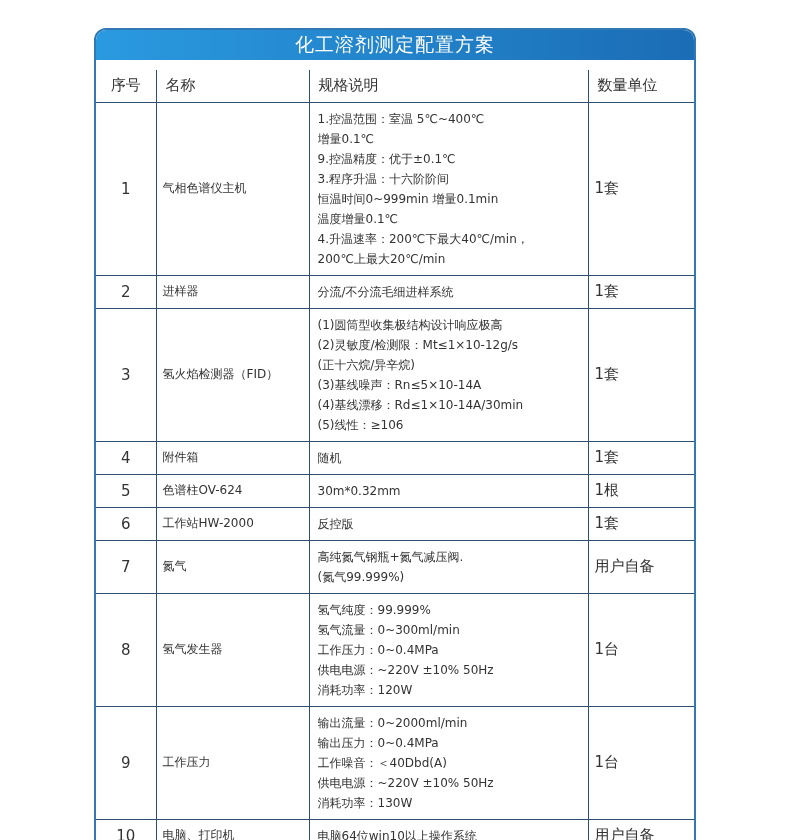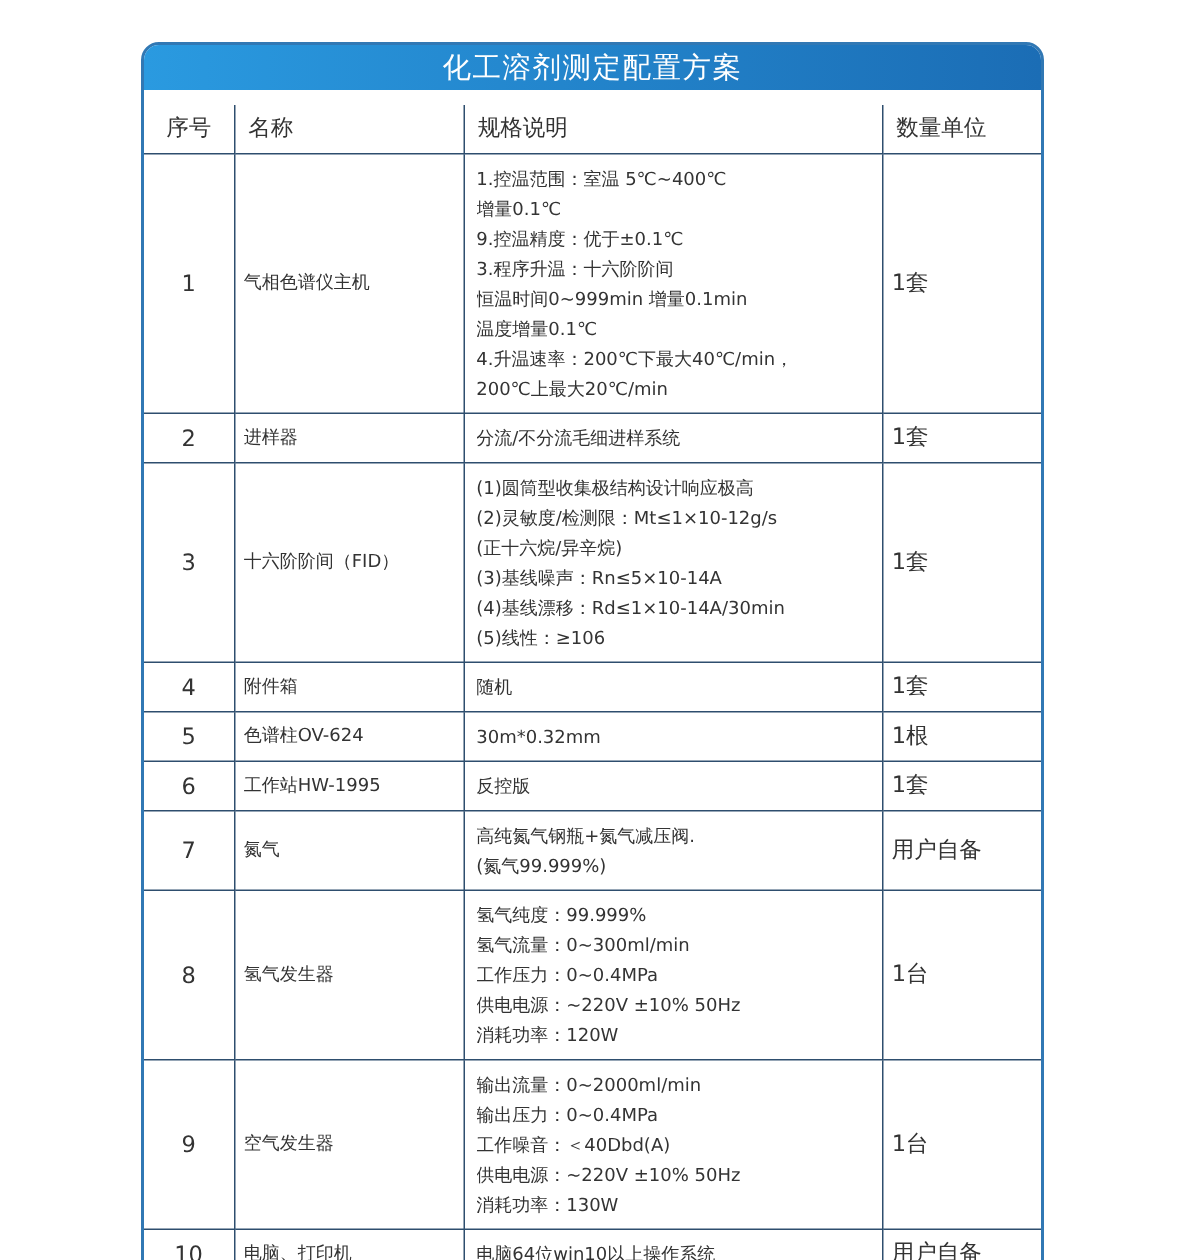--- a/index.html
+++ b/index.html
@@ -88,21 +88,21 @@
     <td class="c-no">2</td>
     <td class="c-name">进样器</td>
     <td class="c-spec">
             <div class="spec-line">分流/不分流毛细进样系统</div>
           </td>
     <td class="c-qty">1套</td>
   </tr>
 
   <tr>
     <td class="c-no">3</td>
-    <td class="c-name">十六阶阶间（FID）</td>
+    <td class="c-name">氢火焰检测器（FID）</td>
     <td class="c-spec">
             <div class="spec-line">(1)圆筒型收集极结构设计响应极高</div>
             <div class="spec-line">(2)灵敏度/检测限：Mt≤1×10-12g/s</div>
             <div class="spec-line">(正十六烷/异辛烷)</div>
             <div class="spec-line">(3)基线噪声：Rn≤5×10-14A</div>
             <div class="spec-line">(4)基线漂移：Rd≤1×10-14A/30min</div>
             <div class="spec-line">(5)线性：≥106</div>
           </td>
     <td class="c-qty">1套</td>
   </tr>
@@ -120,21 +120,21 @@
     <td class="c-no">5</td>
     <td class="c-name">色谱柱OV-624</td>
     <td class="c-spec">
             <div class="spec-line">30m*0.32mm</div>
           </td>
     <td class="c-qty">1根</td>
   </tr>
 
   <tr>
     <td class="c-no">6</td>
-    <td class="c-name">工作站HW-1995</td>
+    <td class="c-name">工作站HW-2000</td>
     <td class="c-spec">
             <div class="spec-line">反控版</div>
           </td>
     <td class="c-qty">1套</td>
   </tr>
 
   <tr>
     <td class="c-no">7</td>
     <td class="c-name">氮气</td>
     <td class="c-spec">
@@ -152,21 +152,21 @@
             <div class="spec-line">氢气流量：0~300ml/min</div>
             <div class="spec-line">工作压力：0~0.4MPa</div>
             <div class="spec-line">供电电源：~220V ±10% 50Hz</div>
             <div class="spec-line">消耗功率：120W</div>
           </td>
     <td class="c-qty">1台</td>
   </tr>
 
   <tr>
     <td class="c-no">9</td>
-    <td class="c-name">空气发生器</td>
+    <td class="c-name">工作压力</td>
     <td class="c-spec">
             <div class="spec-line">输出流量：0~2000ml/min</div>
             <div class="spec-line">输出压力：0~0.4MPa</div>
             <div class="spec-line">工作噪音：＜40Dbd(A)</div>
             <div class="spec-line">供电电源：~220V ±10% 50Hz</div>
             <div class="spec-line">消耗功率：130W</div>
           </td>
     <td class="c-qty">1台</td>
   </tr>
 

